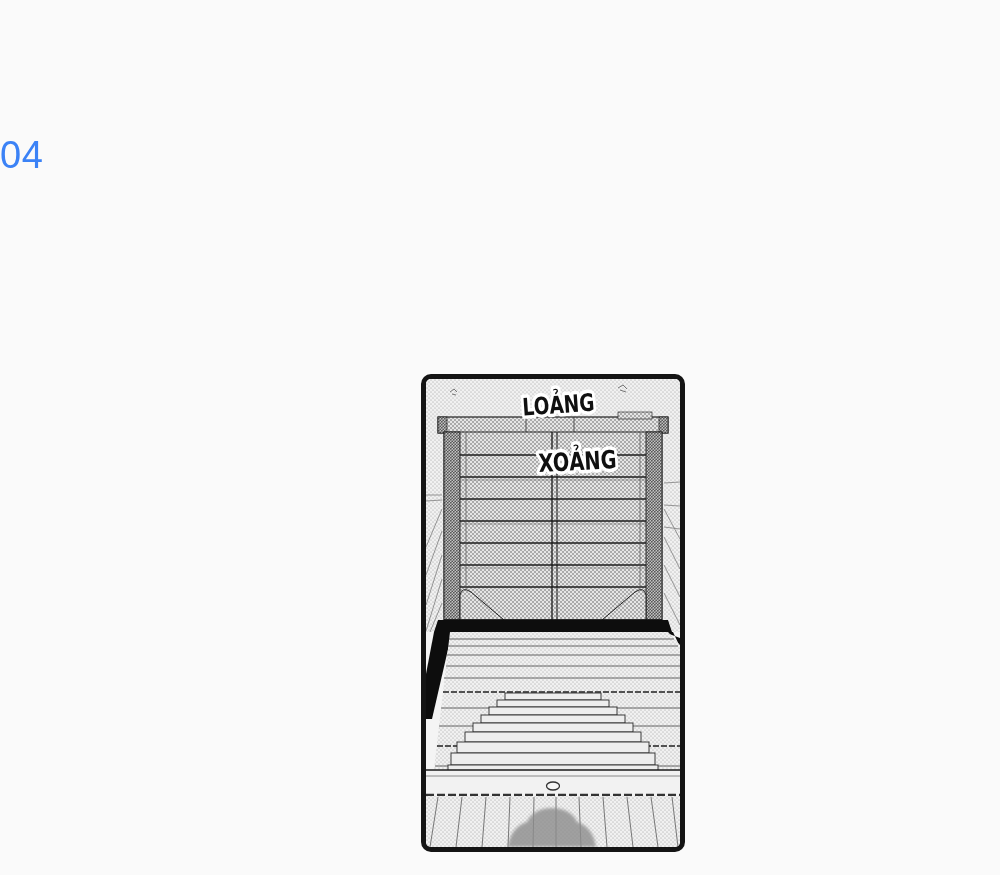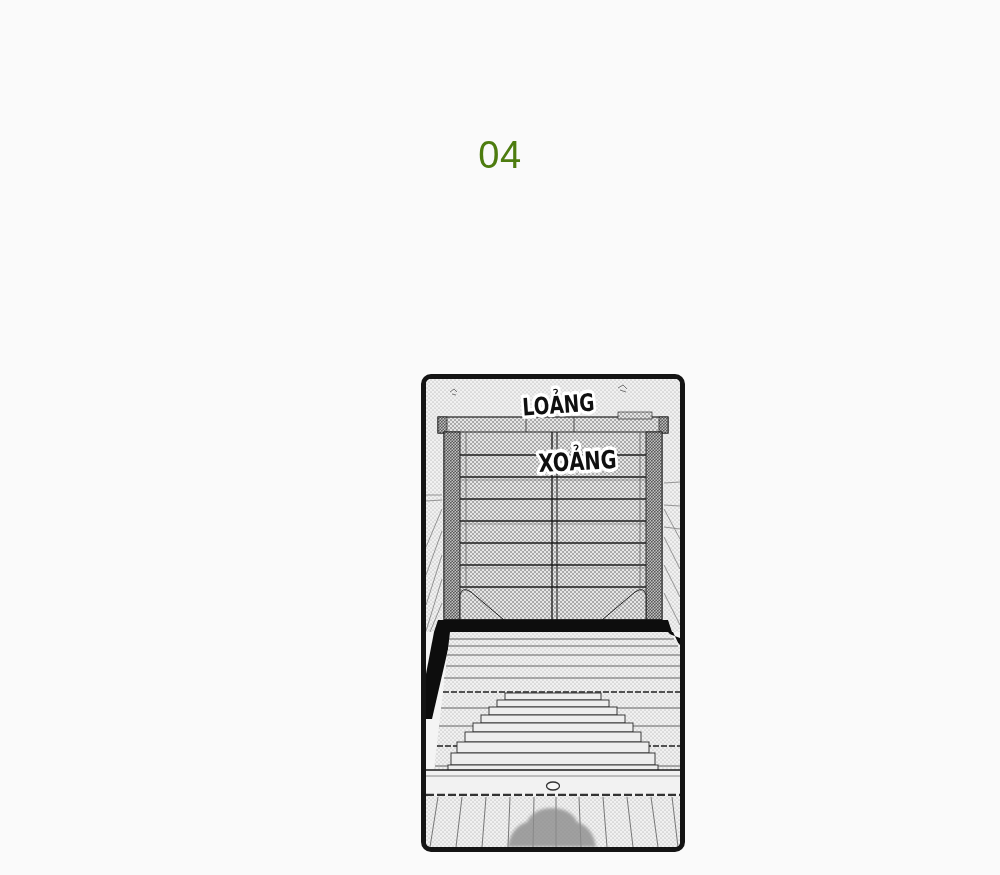--- a/index.html
+++ b/index.html
@@ -16,25 +16,24 @@
   .stage {
     position: relative;
     width: 1000px;
     height: 875px;
   }
   .page-number {
     position: absolute;
     top: 136px;
     left: 0;
     right: 0;
-    text-align: center;
     font-size: 38px;
     font-weight: 400;
     letter-spacing: 0.5px;
-    color: #4d7c0f;
+    color: #3b82f6;
     line-height: 1;
   }
   .panel {
     position: absolute;
     left: 421px;
     top: 374px;
     width: 264px;
     height: 478px;
     box-sizing: border-box;
     border: 5px solid #141414;

